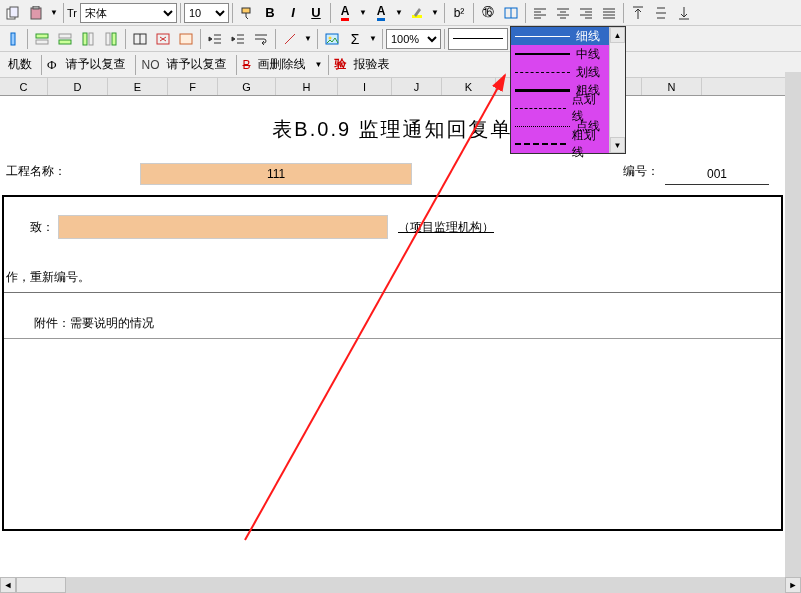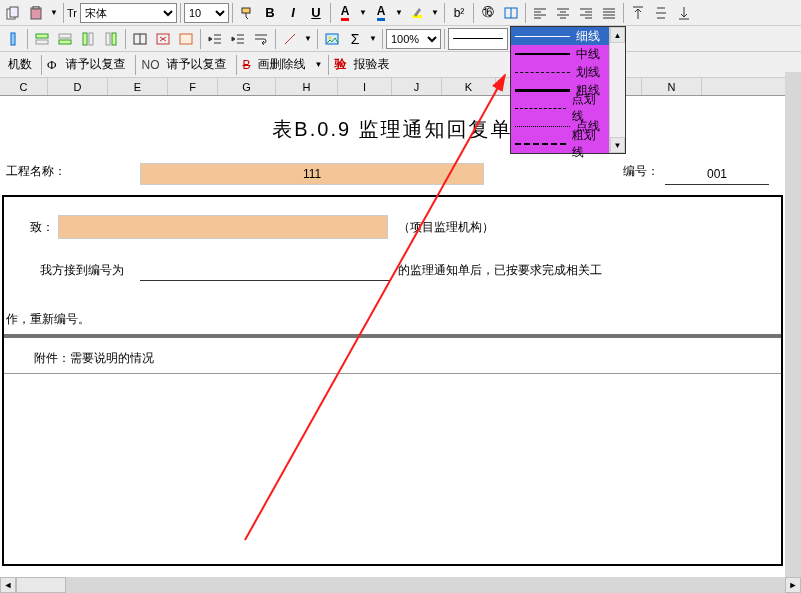--- a/index.html
+++ b/index.html
@@ -32,37 +32,37 @@
 
 
 .doc-area { background: #fff; position: relative; }
 .doc-title { text-align: center; font-size: 20px; font-weight: normal; padding: 20px 0 14px; letter-spacing: 2px; }
 .lbl { padding: 0 6px; }
 .field { background: #f4c596; border: 1px solid #ccc; height: 22px; display: flex; align-items: center; justify-content: center; }
 .plain-field { border-bottom: 1px solid #333; height: 22px; display: flex; align-items: center; justify-content: center; }
 
 .header-section { display: flex; padding: 6px 0 10px; }
 .header-section .a { width: 140px; }
-.header-section .b { width: 344px; }
+.header-section .b { width: 272px; }
 .header-section .c { flex: 1; }
 .header-section .d { width: 80px; text-align: right; }
 .header-section .e { width: 120px; padding-right: 16px; }
 
 .body-box { border: 2px solid #000; margin: 0 2px; }
 .body-inner { padding: 8px 6px; }
 .row2 { display: flex; align-items: center; padding: 10px 0; }
 .row2 .l1 { width: 48px; padding-left: 20px; }
 .row2 .l2 { width: 330px; }
-.row2 .l3 { padding-left: 10px; }
+.row2 .l3 { padding-left: 10px; text-decoration: underline; }
 .row3 { display: flex; align-items: center; padding: 10px 0; }
 .row3 .l1 { width: 130px; padding-left: 30px; }
 .row3 .l2 { width: 250px; }
 .row3 .l3 { padding-left: 8px; }
 .row4 { padding: 12px 0 6px 2px; }
-.row5 { padding: 12px 0 6px 30px; border-top: 4px solid #737373; border-bottom: 1px solid #999; }
+.row5 { padding: 22px 0 6px 30px; border-top: 1px solid #737373; border-bottom: 1px solid #999; }
 .blank-area { height: 190px; }
 
 
 .right-gutter { position: absolute; right: 0; top: 72px; width: 16px; bottom: 16px; background: #d7d7d7; }
 
 .bottom-sb { position: absolute; left: 0; right: 0; bottom: 0; height: 16px; background: #d7d7d7; display: flex; }
 .bottom-sb .arr { width: 16px; display: flex; align-items: center; justify-content: center; border: 1px solid #bbb; background: #e8e8e8; font-size: 9px; }
 .bottom-sb .thumb { width: 50px; background: #e8e8e8; border: 1px solid #bbb; }
 .bottom-sb .track { flex: 1; }
 
@@ -334,27 +334,20 @@
 
   <div class="body-box">
     <div class="body-inner">
       <div class="row2">
         <div class="l1">致：</div>
         <div class="l2">
             <div class="field" style="height:24px"></div>
           </div>
         <div class="l3">（项目监理机构）</div>
       </div>
-      <div class="row3">
-        <div class="l1">我方接到编号为</div>
-        <div class="l2">
-            <div class="plain-field"></div>
-          </div>
-        <div class="l3">的监理通知单后，已按要求完成相关工</div>
-      </div>
     </div>
     <div class="row4">作，重新编号。</div>
     <div class="row5">附件：需要说明的情况</div>
     <div class="blank-area"></div>
   </div>
 </div>
 
 <div class="line-dropdown">
   <div class="line-list" id="line-list">
       <div class="line-item selected">

